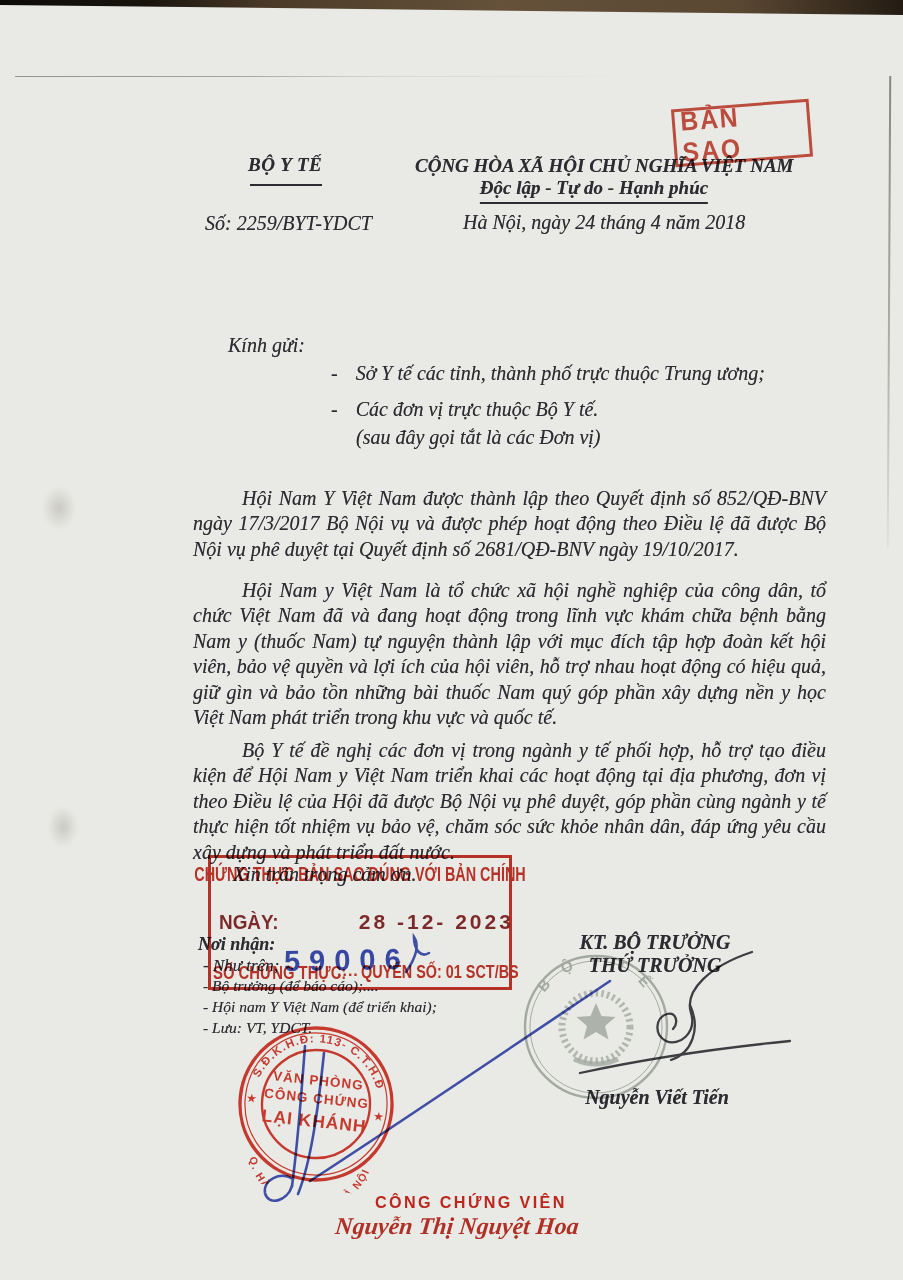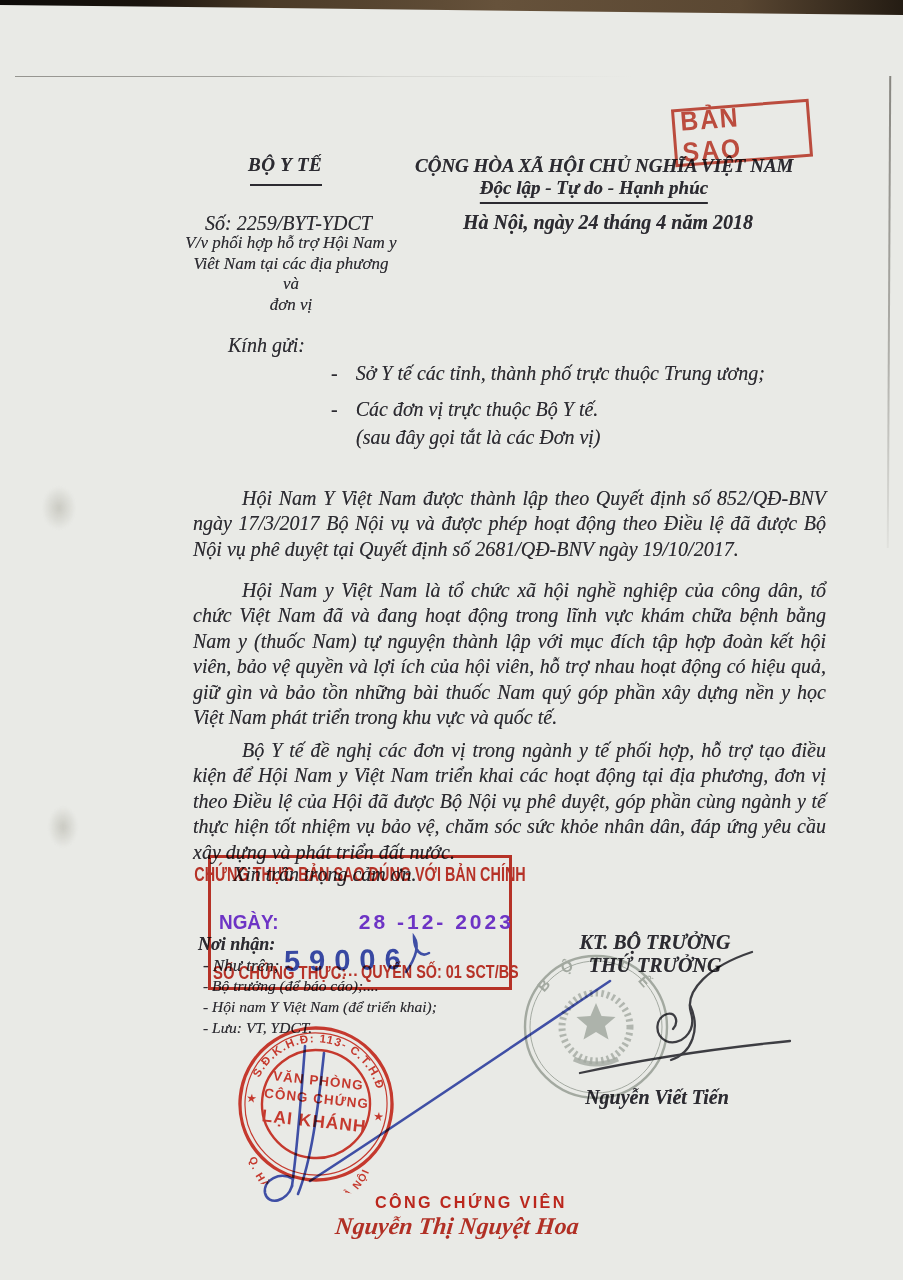--- a/index.html
+++ b/index.html
@@ -43,27 +43,22 @@
     <div class="abs" style="left:250px;top:184px;width:72px;height:1.8px;background:#2c2b31;"></div>
 
     <div class="abs ink b nw" style="left:415px;top:155px;font-size:19px;">CỘNG HÒA XÃ HỘI CHỦ NGHĨA VIỆT NAM</div>
     <div class="abs ink b nw" style="left:594px;top:177px;transform:translateX(-50%);font-size:19px;border-bottom:2px solid #2c2b31;padding-bottom:3px;">Độc lập - Tự do - Hạnh phúc</div>
 
     <div class="abs bansao sans b" style="left:673px;top:104px;width:132px;height:52px;font-size:27px;letter-spacing:2px;">
       <span style="transform:scaleX(.92);">BẢN SAO</span>
     </div>
 
     <div class="abs ink nw" style="left:205px;top:212px;font-size:20px;">Số: 2259/BYT-YDCT</div>
-    <div class="abs ink i nw" style="left:463px;top:211px;font-size:20px;font-weight:bold;">Hà Nội, ngày 24 tháng 4 năm 2018</div>
+    <div class="abs ink i nw" style="left:463px;top:211px;font-size:20px;">Hà Nội, ngày 24 tháng 4 năm 2018</div>
 
-    <div class="abs ink ctr" style="left:184px;top:233px;width:214px;font-size:17px;line-height:20.5px;">
-      <div>V/v phối hợp hỗ trợ Hội Nam y</div>
-      <div>Viêt Nam tại các địa phương và</div>
-      <div>đơn vị</div>
-    </div>
 
     <div class="abs ink nw" style="left:228px;top:334px;font-size:20px;">Kính gửi:</div>
     <div class="abs ink nw" style="left:331px;top:398px;font-size:20px;">
       <span>-</span><span style="display:inline-block;width:18px;"></span><span>Các đơn vị trực thuộc Bộ Y tế.</span>
     </div>
     <div class="abs ink nw" style="left:331px;top:362px;font-size:20px;">
       <span>-</span><span style="display:inline-block;width:18px;"></span><span>Sở Y tế các tỉnh, thành phố trực thuộc Trung ương;</span>
     </div>
     <div class="abs ink nw" style="left:356px;top:426px;font-size:20px;">(sau đây gọi tắt là các Đơn vị)</div>
 
@@ -103,21 +98,21 @@
     <svg class="abs" style="left:0;top:0;mix-blend-mode:multiply;" width="903" height="1280" viewBox="0 0 903 1280">
       <g fill="none" stroke="#22222a" stroke-width="2.3" stroke-linecap="round" opacity=".85">
         <path d="M752,952 C710,966 684,990 691,1013 C697,1033 679,1047 666,1041 C653,1034 656,1017 667,1014 C676,1012 679,1022 673,1029"></path>
         <path d="M690,1005 C701,1029 692,1053 671,1060"></path>
         <path d="M580,1073 C640,1060 720,1048 790,1041"></path>
       </g>
     </svg>
 
     <div class="abs cert-box" style="left:208px;top:855px;width:298px;height:129px;">
       <div class="abs red sans b nw" style="left:50%;top:5px;font-size:20px;transform:translateX(-50%) scaleX(.72);">CHỨNG THỰC BẢN SAO ĐÚNG VỚI BẢN CHÍNH</div>
-      <div class="abs red sans b nw" style="left:8px;top:52px;font-size:21px;color:#6d28d9;">
+      <div class="abs red sans b nw" style="left:8px;top:52px;font-size:21px;color:#7f1d1d;">
         <span class="cond" style="transform:scaleX(.9);">NGÀY:</span>
         <span style="display:inline-block;width:62px;"></span>
         <span style="letter-spacing:3px;">28 -12- 2023</span>
       </div>
       <div class="abs red sans b nw cond" style="left:2px;top:104px;font-size:19px;transform:scaleX(.78);">SỐ CHỨNG THỰC:</div>
       <div class="abs red sans b nw" style="left:126px;top:104px;font-size:16px;letter-spacing:1px;">....</div>
       <div class="abs red sans b nw cond" style="left:150px;top:104px;font-size:18px;transform:scaleX(.8);">QUYỂN SỐ: 01 SCT/BS</div>
     </div>
 
     <div class="abs sans b nw" style="left:284px;top:944px;font-size:29px;letter-spacing:9px;color:#2c3fae;mix-blend-mode:multiply;transform:rotate(-1deg);opacity:.92;">59006</div>

